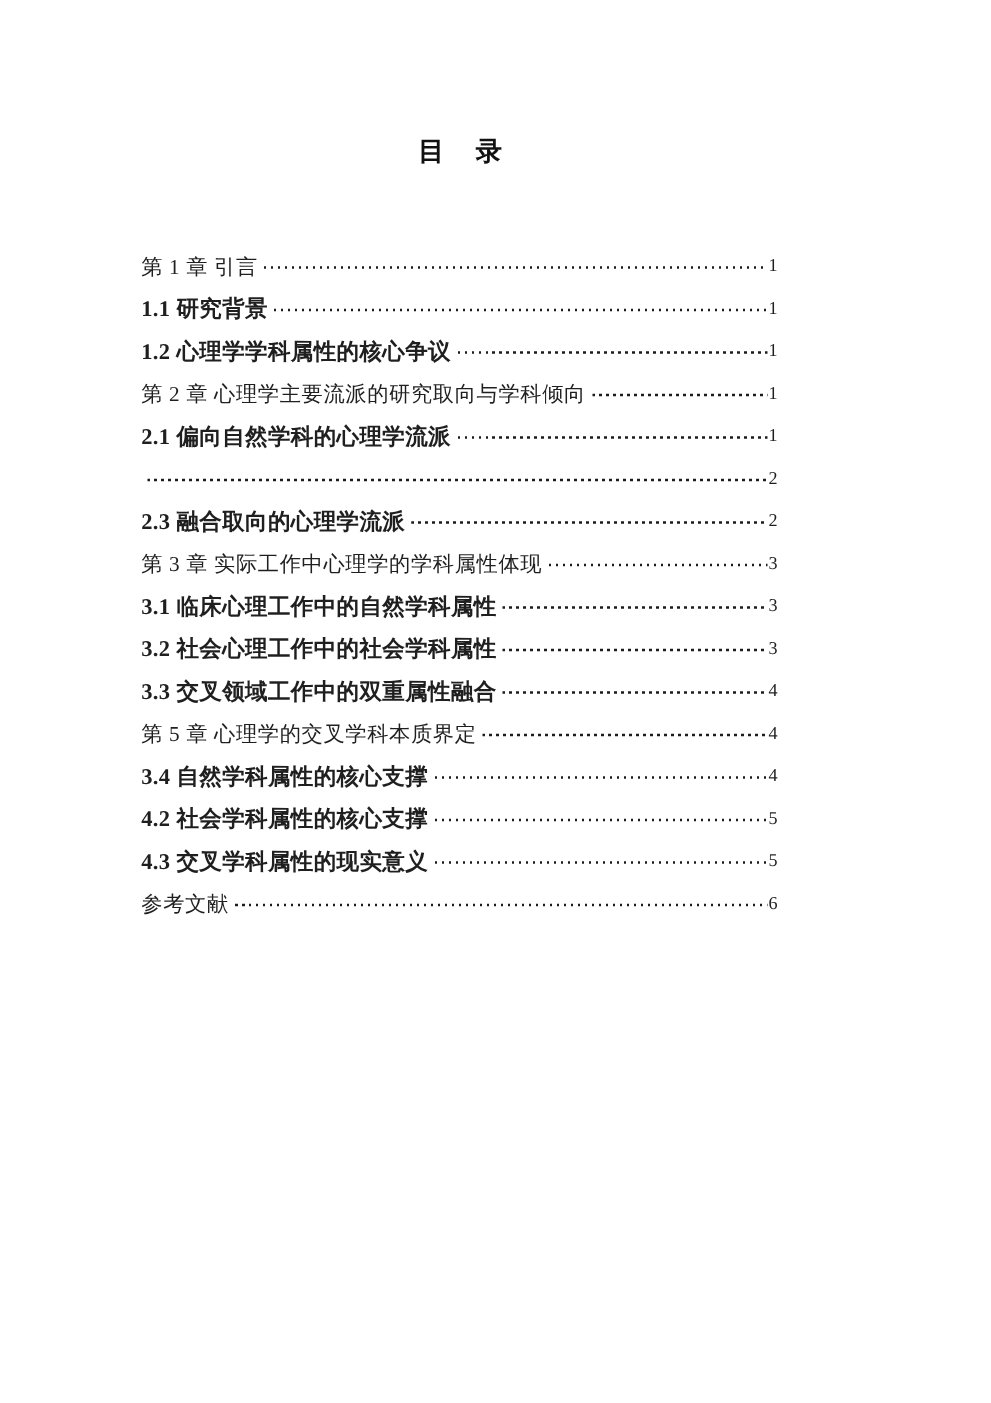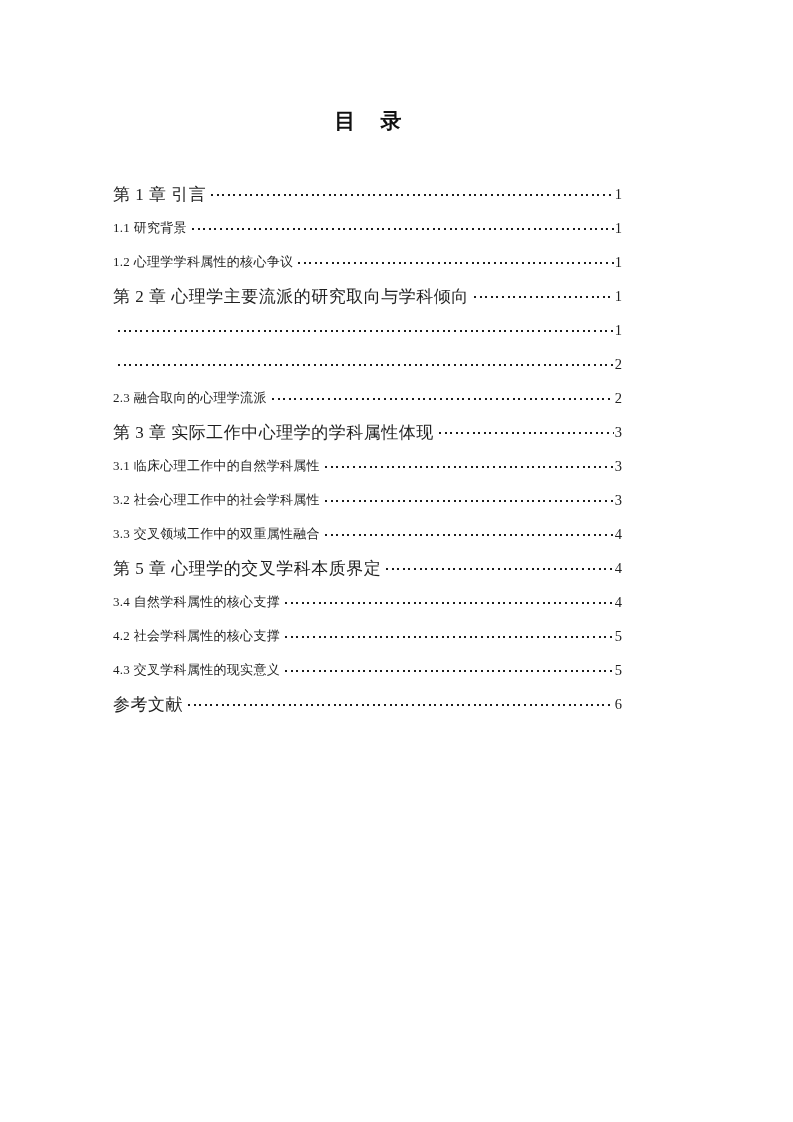--- a/index.html
+++ b/index.html
@@ -21,36 +21,37 @@
   .toc-title {
     text-align: center;
     font-size: 21px;
     font-weight: bold;
     line-height: 30px;
     height: 30px;
     letter-spacing: 2px;
     color: #111111;
   }
   .toc-list {
-    margin: 41px auto 0 113px;
+    margin: 60px auto 0 113px;
     width: 509px;
   }
   .toc-row {
     display: flex;
     align-items: center;
     height: 34px;
     white-space: nowrap;
   }
   .toc-row.chapter .toc-label {
     font-size: 17px;
     letter-spacing: 0.5px;
   }
   .toc-row.sub .toc-label {
-    font-size: 13px;
+    font-size: 18px;
     letter-spacing: 0.3px;
+    font-weight: bold;
   }
   .toc-label {
     flex: 0 0 auto;
     color: #1f1f1f;
   }
   .toc-dots {
     flex: 1 1 auto;
     align-self: center;
     height: 14px;
     margin-left: 5px;
@@ -92,20 +93,21 @@
     <span class="toc-page">1</span>
   </div>
 
   <div class="toc-row chapter">
     <span class="toc-label">第 2 章 心理学主要流派的研究取向与学科倾向</span>
     <span class="toc-dots"></span>
     <span class="toc-page">1</span>
   </div>
 
   <div class="toc-row sub">
+    <span class="toc-label">2.1 偏向自然学科的心理学流派</span>
     <span class="toc-dots"></span>
     <span class="toc-page">1</span>
   </div>
 
   <div class="toc-row sub">
     <span class="toc-dots"></span>
     <span class="toc-page">2</span>
   </div>
 
   <div class="toc-row sub">

